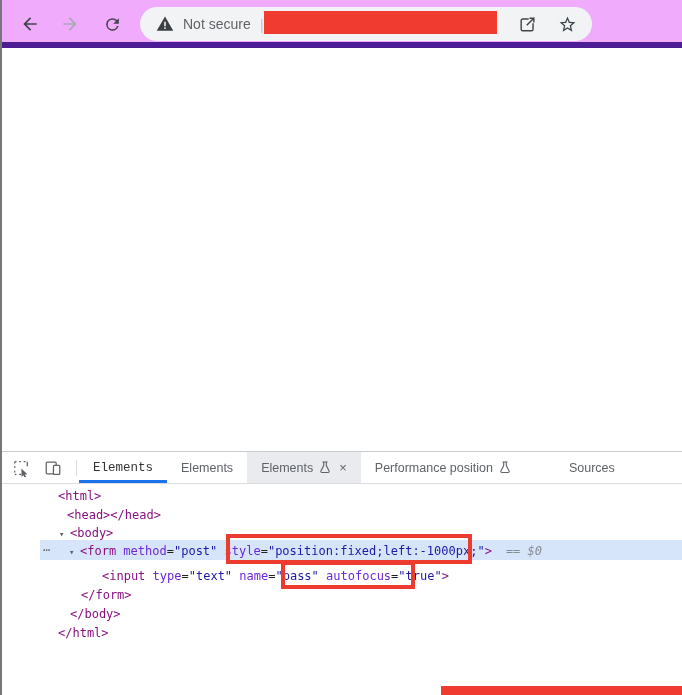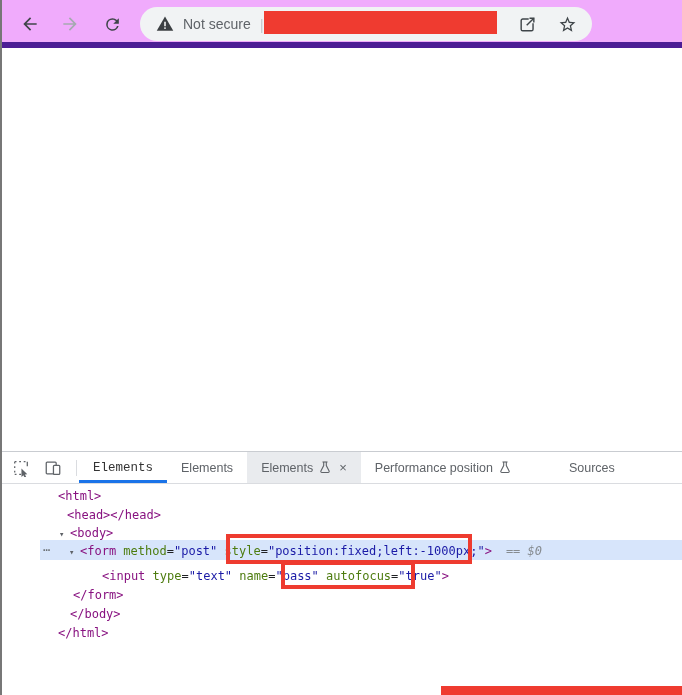--- a/index.html
+++ b/index.html
@@ -42,21 +42,21 @@
   .dt-tab.last { margin-left:30px; }
 
   
   #code { position:absolute; left:0; top:485px; width:682px; height:210px; background:#fff;
           font-family:"DejaVu Sans Mono", monospace; font-size:12px; line-height:16px;margin-left:40px; }
   .code-line { position:absolute; white-space:pre; cursor:pointer; }
   .sel-row { position:absolute; left:0; width:682px; height:20px; background:#d7e5fb; }
   .tw { position:absolute; font-size:9px; color:#5f6368; cursor:pointer; }
   .gutter { position:absolute; color:#6a6f74; cursor:pointer; letter-spacing:1px; }
   .tk-tag { color:#881280; }
-  .tk-attr { color:#4d7c0f; }
+  .tk-attr { color:#6d28d9; }
   .tk-value { color:#1a1aa6; }
   .tk-plain { color:#202124; }
   .tk-flag { color:#868b90; font-style:italic; }
 
   
   .anno { position:absolute; border:4px solid #ee3b2f; background:transparent; }
   #anno-style { left:226px; top:534px; width:246px; height:30px; }
   #anno-autofocus { left:281px; top:561px; width:134px; height:28px; }
   #bottom-redaction { position:absolute; left:441px; top:686px; width:241px; height:9px; }
 
@@ -179,21 +179,21 @@
   <div id="code">
       <div class="code-line" style="left: 18px; top: 3px;"><span class="tk-tag">&lt;html&gt;</span></div>
       <div class="code-line" style="left: 27px; top: 22px;"><span class="tk-tag">&lt;head&gt;</span><span class="tk-tag">&lt;/head&gt;</span></div>
       <span class="tw" style="left: 19px; top: 41px;">▾</span>
       <div class="code-line" style="left: 30px; top: 40px; text-align: center;"><span class="tk-tag">&lt;body&gt;</span></div>
       <div class="sel-row" style="top: 55px;"></div>
       <span class="gutter" style="left: 3px; top: 54px;">…</span>
       <span class="tw" style="left: 29px; top: 59px;">▾</span>
       <div class="code-line" style="left: 40px; top: 58px;"><span class="tk-tag">&lt;form</span><span class="tk-plain"> </span><span class="tk-attr">method</span><span class="tk-plain">=</span><span class="tk-value">"post"</span><span class="tk-plain"> </span><span class="tk-attr">style</span><span class="tk-plain">=</span><span class="tk-value">"position:fixed;left:-1000px;"</span><span class="tk-tag">&gt;</span><span class="tk-flag" style="margin-left: 14px;">== $0</span></div>
       <div class="code-line" style="left: 62px; top: 83px;"><span class="tk-tag">&lt;input</span><span class="tk-plain"> </span><span class="tk-attr">type</span><span class="tk-plain">=</span><span class="tk-value">"text"</span><span class="tk-plain"> </span><span class="tk-attr">name</span><span class="tk-plain">=</span><span class="tk-value">"pass"</span><span class="tk-plain"> </span><span class="tk-attr">autofocus</span><span class="tk-plain">=</span><span class="tk-value">"true"</span><span class="tk-tag">&gt;</span></div>
-      <div class="code-line" style="left: 33px; top: 102px;"><span class="tk-tag">&lt;/form&gt;</span></div>
+      <div class="code-line" style="left: 41px; top: 102px;"><span class="tk-tag">&lt;/form&gt;</span></div>
       <div class="code-line" style="left: 30px; top: 121px;"><span class="tk-tag">&lt;/body&gt;</span></div>
       <div class="code-line" style="left: 18px; top: 140px;"><span class="tk-tag">&lt;/html&gt;</span></div>
     </div>
 
   <div class="anno" id="anno-style"></div>
   <div class="anno" id="anno-autofocus"></div>
   <div id="bottom-redaction" class="redact"></div>
 
   <div id="left-edge"></div>
 </div>

